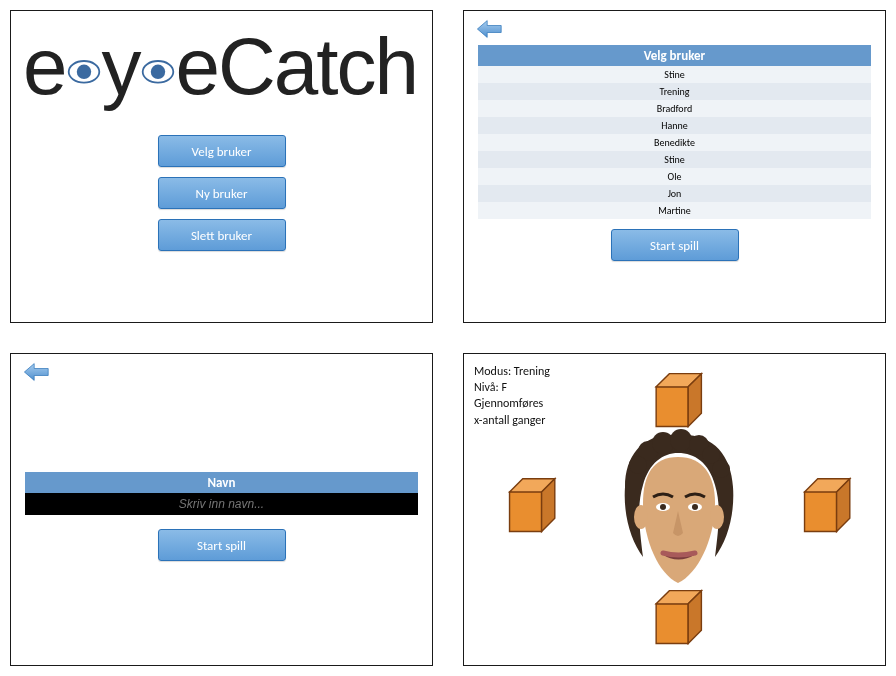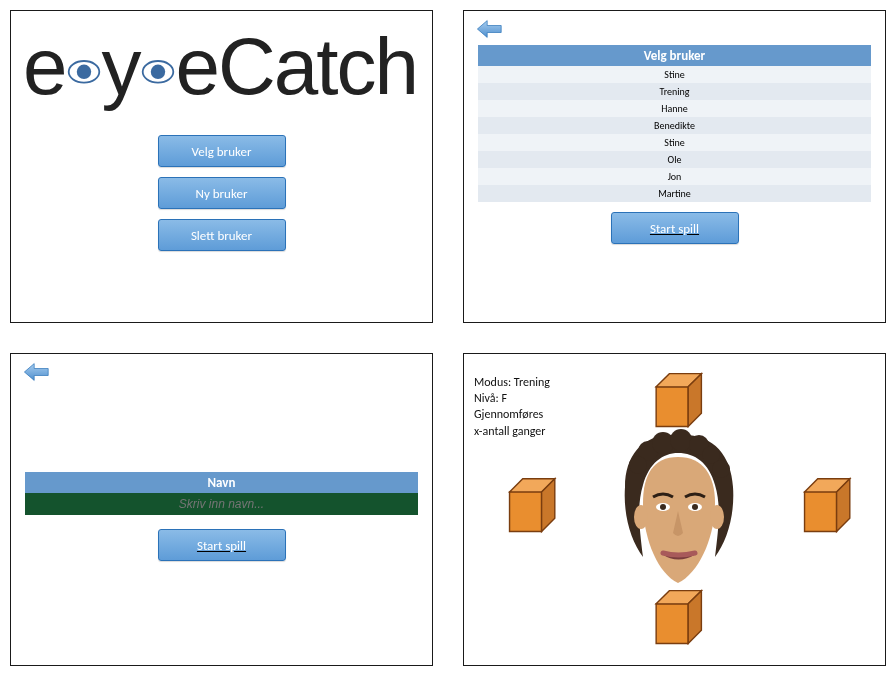--- a/index.html
+++ b/index.html
@@ -83,37 +83,37 @@
       padding: 3px 0;
     }
     .list-row {
       font-size: 10px;
       text-align: center;
       padding: 2px 0;
       cursor: pointer;
     }
     .list-row:nth-child(even){ background:#e3e9f0; }
     .list-row:nth-child(odd){ background:#eff3f7; }
-    .center-btn { display:flex; justify-content:center; margin-top:10px;text-decoration:underline; }
+    .center-btn { display:flex; justify-content:center; margin-top:10px; }
     
     .name-block { margin: 118px 14px 0 14px; }
     .name-input {
       width: 100%;
       border: none;
-      background:#14532d;
+      background:#000000;
       text-align:center;
       font-size:12px;
       color:#9aa4ad;
       padding:4px 0;
       font-style: italic;
     }
     
     .status-text {
       position:absolute;
-      top:20px; left:10px;
+      top:9px; left:10px;
       font-size:12px;
       line-height:1.35;
       color:#111;
     }
     .game-area { position:relative; width:100%; height:100%; }
     .cube { position:absolute; width:66px; height:66px; }
     .cube.top    { top:14px;  left:50%; transform:translateX(-40%); }
     .cube.bottom { bottom:14px; left:50%; transform:translateX(-40%); }
     .cube.left   { top:50%; left:38px; transform:translateY(-56%); }
     .cube.right  { top:50%; right:22px; transform:translateY(-56%); }
@@ -162,20 +162,21 @@
             </linearGradient>
           </defs>
           <path d="M2 14 L16 2 L16 9 L36 9 L36 19 L16 19 L16 26 Z" fill="url(#ga)" stroke="#2b72b8"></path>
         </svg>
     </div>
     <div class="list-wrap">
       <div class="list-header">Velg bruker</div>
       <div id="user-rows">
           <div class="list-row">Stine</div>
           <div class="list-row">Trening</div>
+          <div class="list-row">Bradford</div>
           <div class="list-row">Hanne</div>
           <div class="list-row">Benedikte</div>
           <div class="list-row">Stine</div>
           <div class="list-row">Ole</div>
           <div class="list-row">Jon</div>
           <div class="list-row">Martine</div>
         </div>
     </div>
     <div class="center-btn">
       <div class="btn">Start spill</div>

